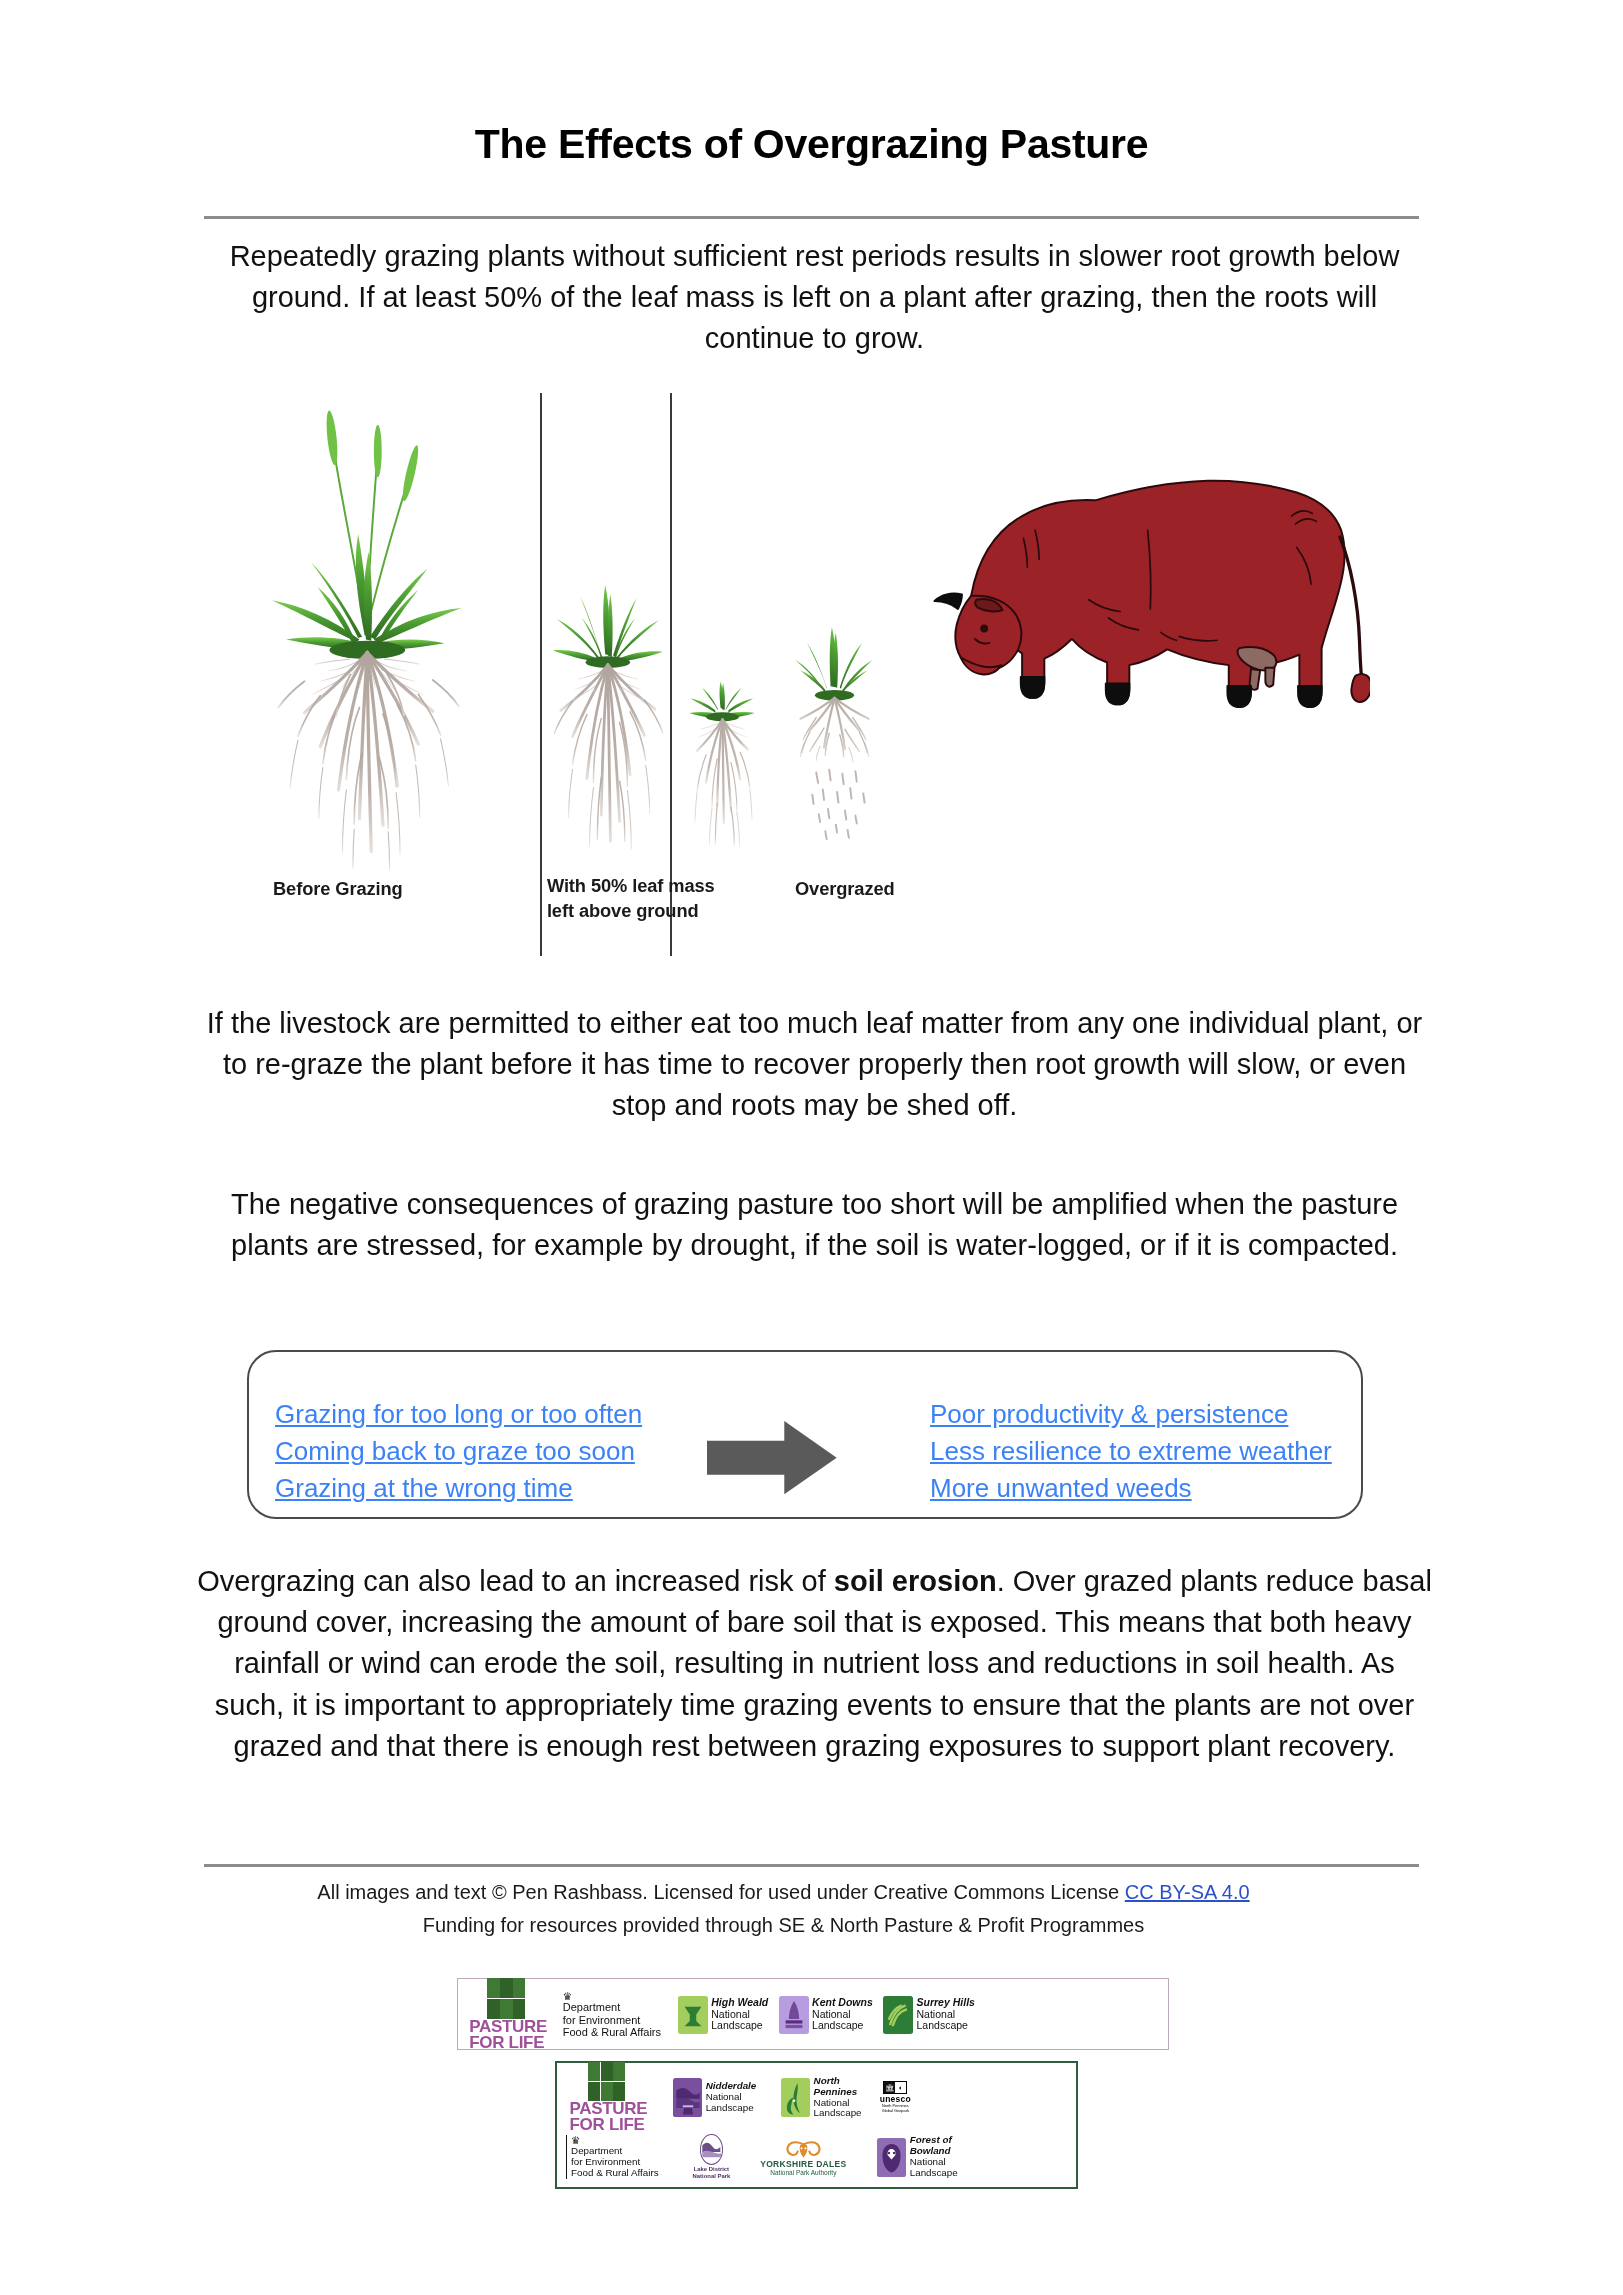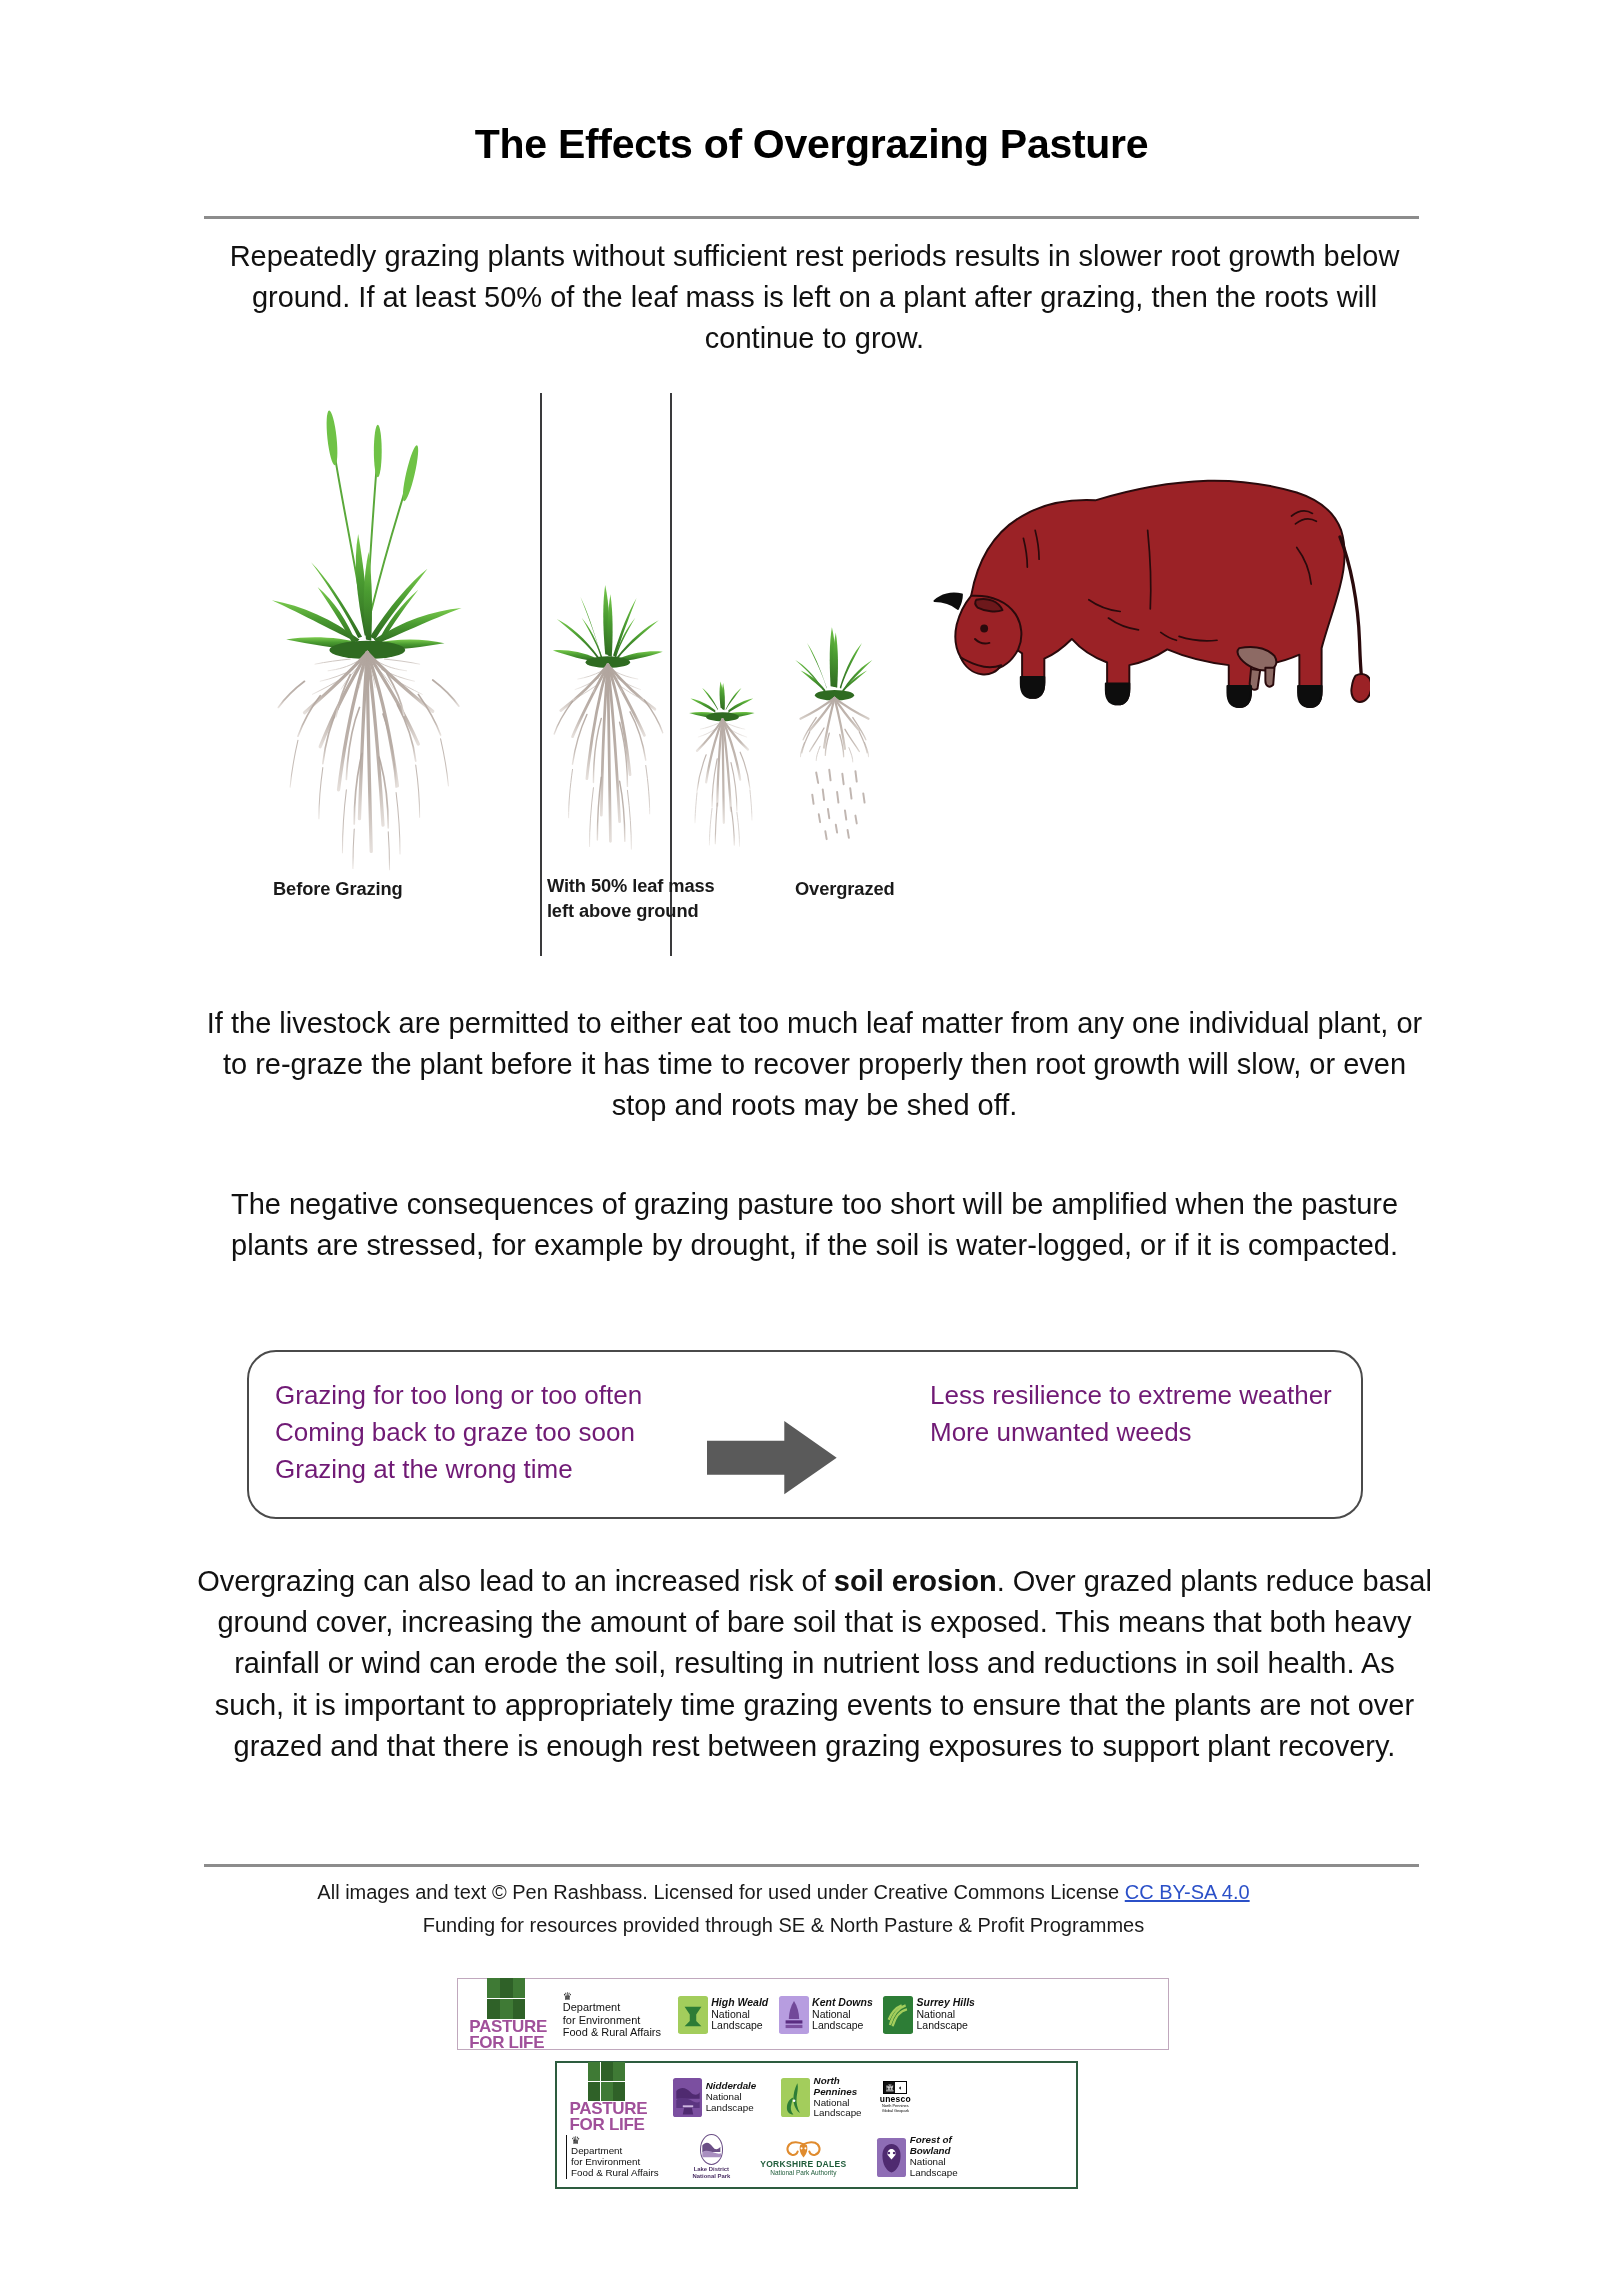--- a/index.html
+++ b/index.html
@@ -37,21 +37,21 @@
   .p-one{left:0;width:340px;}
   .p-two{left:347px;width:124px;}
   .p-three{left:481px;width:756px;}
 
   
   .plant{position:absolute;}
 
   
   .callout{position:absolute;left:247px;top:1350px;width:1116px;height:169px;
            border:2.6px solid #4a4a4a;border-radius:29px;background:#fff;box-sizing:border-box;}
-  .callout .col{position:absolute;top:25px;font-size:26px;line-height:1.42;color:#701a75;}
+  .callout .col{position:absolute;top:44px;font-size:26px;line-height:1.42;color:#3b82f6;text-decoration:underline;}
   .callout .left-col{left:26px;width:471px;}
   .callout .right-col{left:681px;width:419px;}
   .callout .arrow{position:absolute;left:458px;top:65px;width:131px;height:82px;}
 
   
   .rule-bot{position:absolute;top:1864px;left:204px;width:1215px;height:2.6px;background:#8c8c8c;}
   .credit{position:absolute;left:0;width:1567px;text-align:center;font-size:20px;color:#1a1a1a;}
   .credit.c1{top:1881px;}
   .credit.c2{top:1914px;}
   .credit a{color:#2b50c8;text-decoration:underline;}
@@ -501,20 +501,21 @@
   <div class="callout">
     <div class="col left-col">
       <div>Grazing for too long or too often</div>
       <div>Coming back to graze too soon</div>
       <div>Grazing at the wrong time</div>
     </div>
     <svg class="arrow" viewBox="0 0 200 125">
       <path d="M0 36 L118 36 L118 6 L198 62 L118 118 L118 88 L0 88 Z" fill="#5a5a5a"></path>
     </svg>
     <div class="col right-col">
+      <div>Poor productivity &amp; persistence</div>
       <div>Less resilience to extreme weather</div>
       <div>More unwanted weeds</div>
     </div>
   </div>
 
   <div class="para p4"><span>Overgrazing can also lead to an increased risk of </span><b>soil erosion</b><span>. Over grazed plants reduce basal ground cover, increasing the amount of bare soil that is exposed. This means that both heavy rainfall or wind can erode the soil, resulting in nutrient loss and reductions in soil health. As such, it is important to appropriately time grazing events to ensure that the plants are not over grazed and that there is enough rest between grazing exposures to support plant recovery.</span></div>
 
   <div class="rule-bot"></div>
   <div class="credit c1"><span>All images and text </span><span>©</span><span> Pen Rashbass. Licensed for used under Creative Commons License </span><a href="#">CC BY-SA 4.0</a></div>
   <div class="credit c2">Funding for resources provided through SE &amp; North Pasture &amp; Profit Programmes</div>

